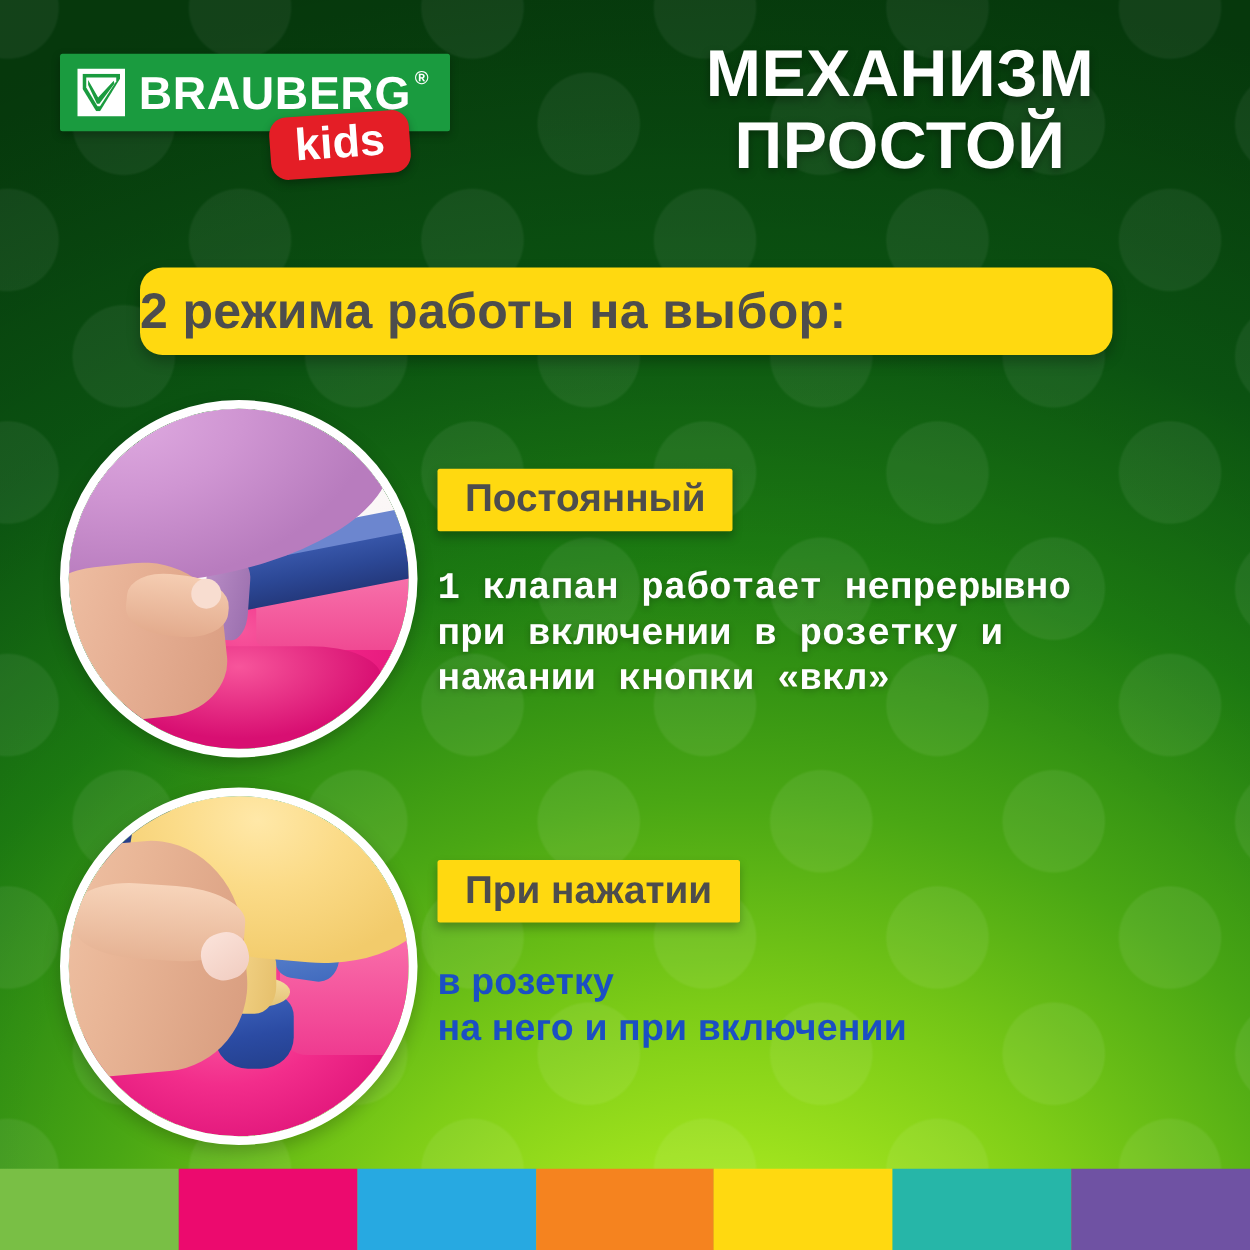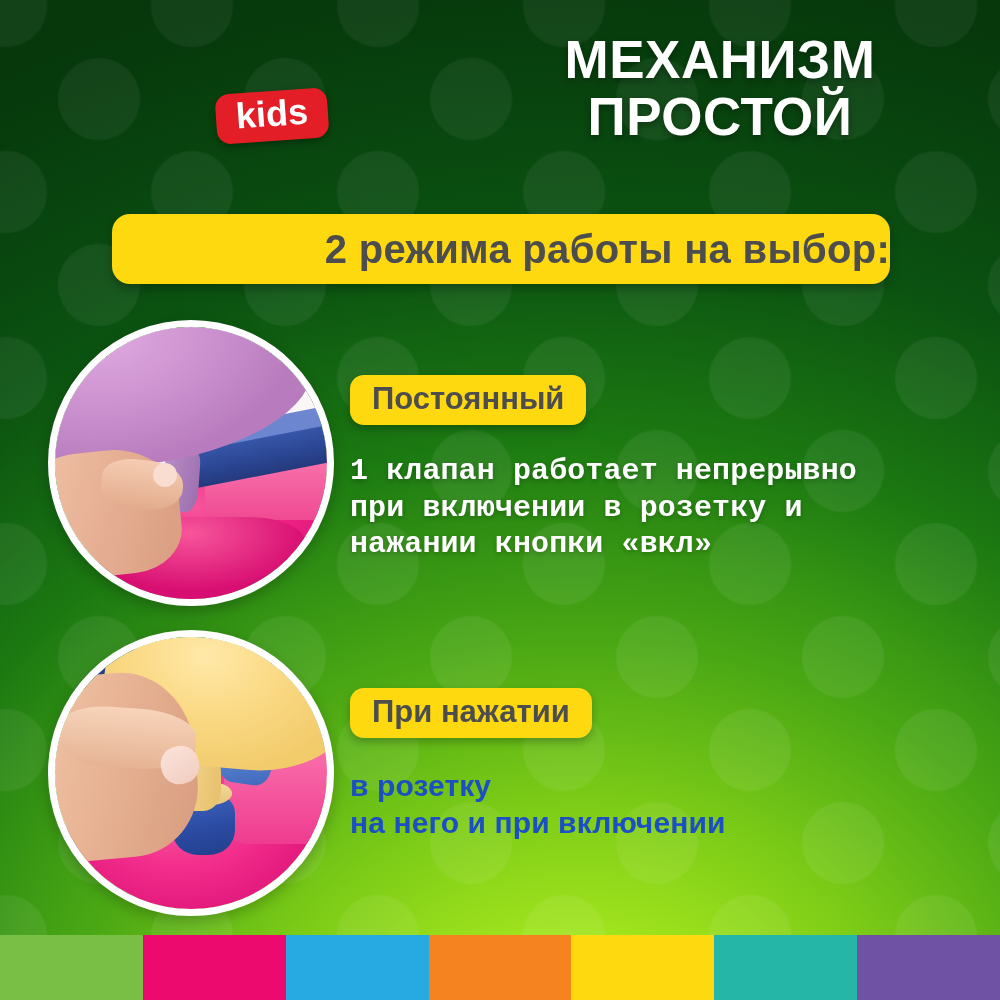--- a/index.html
+++ b/index.html
@@ -74,21 +74,21 @@
     font-size:53px;line-height:1.07;letter-spacing:.5px;
     text-shadow:0 3px 7px rgba(0,0,0,.35);
   }
   .headline .l{display:block;}
 
   
   .banner{
     position:absolute;left:112px;top:214px;width:778px;height:70px;
     background:#ffd910;border-radius:18px;
     box-shadow:0 5px 10px rgba(0,0,0,.25);
-    display:flex;align-items:center;justify-content:flex-end;
+    display:flex;align-items:center;justify-content:flex-start;
   }
   .banner span{
     color:#4d4d4d;font-weight:bold;font-size:40px;letter-spacing:.3px;
   }
 
   
   .block{position:absolute;left:0;width:1000px;}
   #block1{top:320px;}
   #block2{top:630px;}
 
@@ -97,21 +97,21 @@
     border-radius:50%;
     border:7px solid #ffffff;
     box-sizing:border-box;
     overflow:hidden;
     box-shadow:0 5px 14px rgba(0,0,0,.22);
   }
   .photo-inner{position:absolute;inset:0;border-radius:50%;overflow:hidden;background:#f3f3f3;}
 
   .pill{
     position:absolute;
-    background:#ffd910;border-radius:14px;
+    background:#ffd910;border-radius:2px;
     box-shadow:0 4px 8px rgba(0,0,0,.25);
     padding:8px 22px 11px 22px;
   }
   .pill span{color:#4d4d4d;font-weight:bold;font-size:31px;line-height:1;}
 
   .body-txt{
     position:absolute;left:350px;width:600px;
     font-weight:bold;font-size:30px;line-height:1.22;
     letter-spacing:.1px;
   }
@@ -243,20 +243,31 @@
 </head>
 <body>
 
 <div id="poster">
 
   <div class="bg-base"></div>
   <div class="bg-dots"></div>
   <div class="bg-vig"></div>
 
   <div class="logo-wrap">
+    <div class="logo-bar">
+      <span class="logo-check">
+        <svg width="30" height="30" viewBox="0 0 30 30">
+          <polygon points="0,0 30,0 30,4 14,30 11,30 0,12" fill="#1a9b3f"></polygon>
+          <polygon points="3,3 27,3 27,6 14,26 12,26 3,11" fill="#ffffff"></polygon>
+          <polygon points="4.5,5 12.5,19 25,5.5 25.5,8 13.5,24 11.5,24 4.5,9" fill="#1a9b3f"></polygon>
+        </svg>
+      </span>
+      <span class="logo-word">BRAUBERG</span>
+      <span class="logo-reg">®</span>
+    </div>
     <div class="kids-badge">
       <span>kids</span>
     </div>
   </div>
 
   <div class="headline">
     <span class="l">МЕХАНИЗМ</span>
     <span class="l">ПРОСТОЙ</span>
   </div>
 

